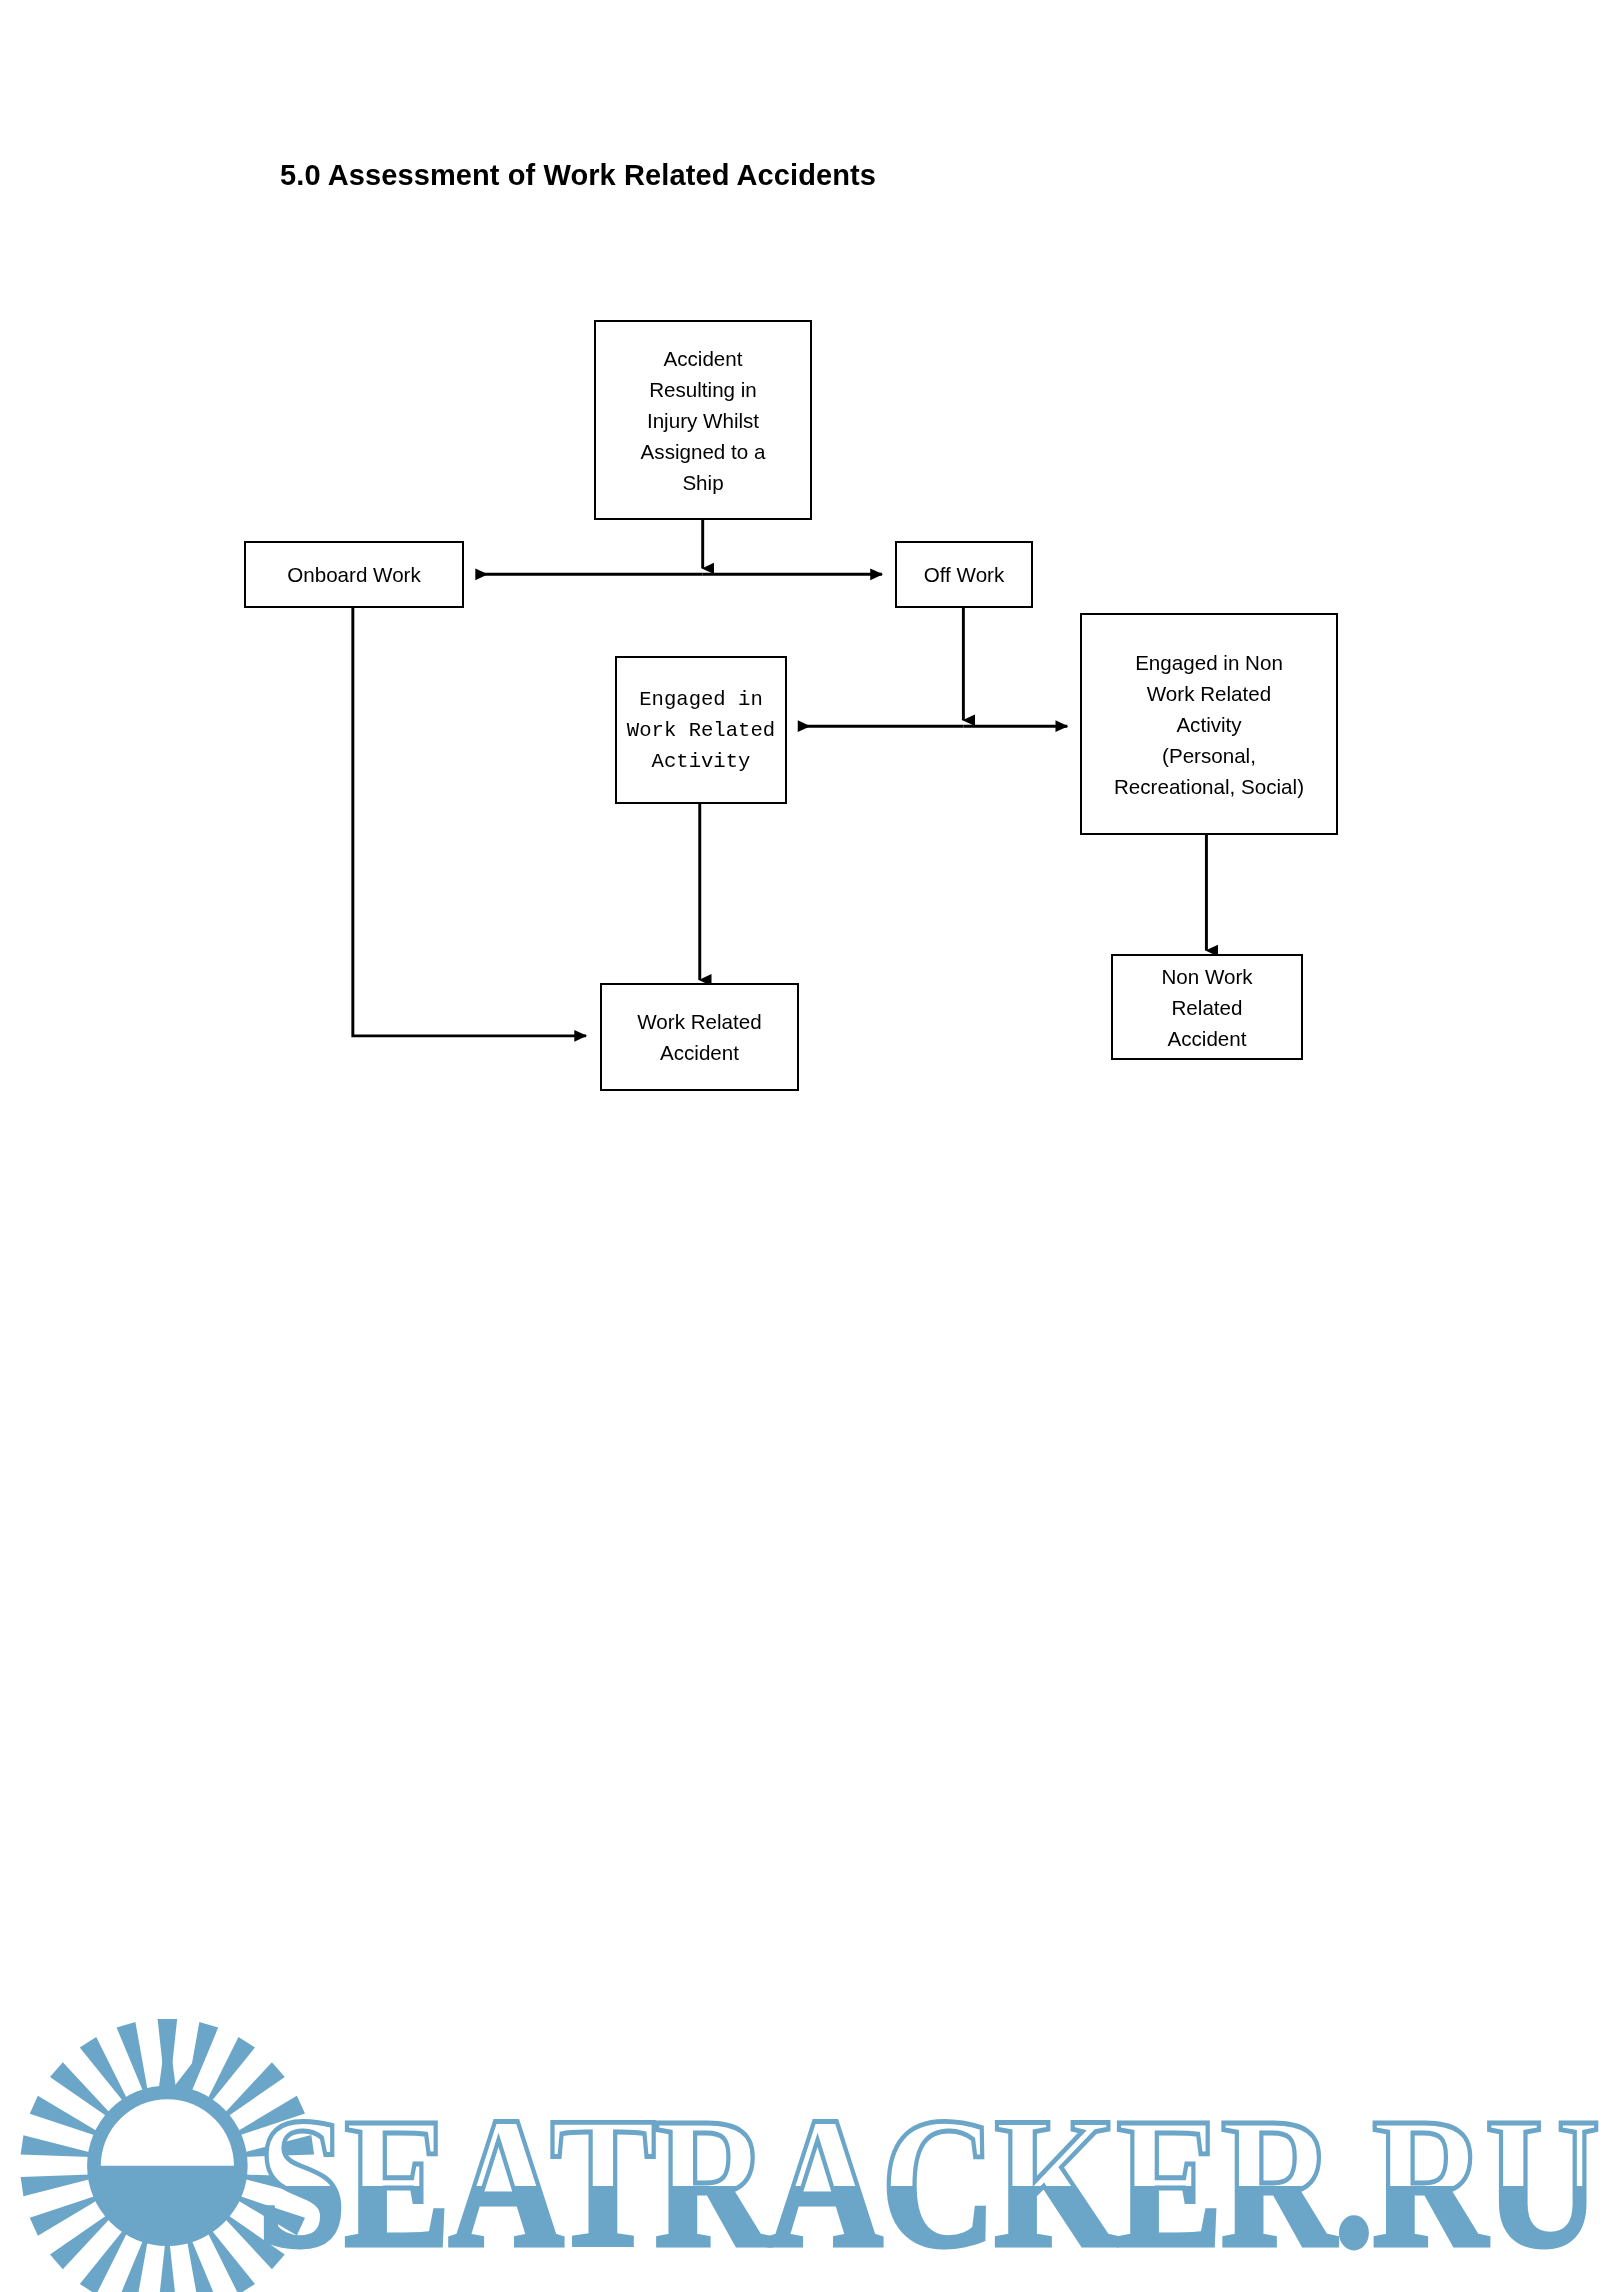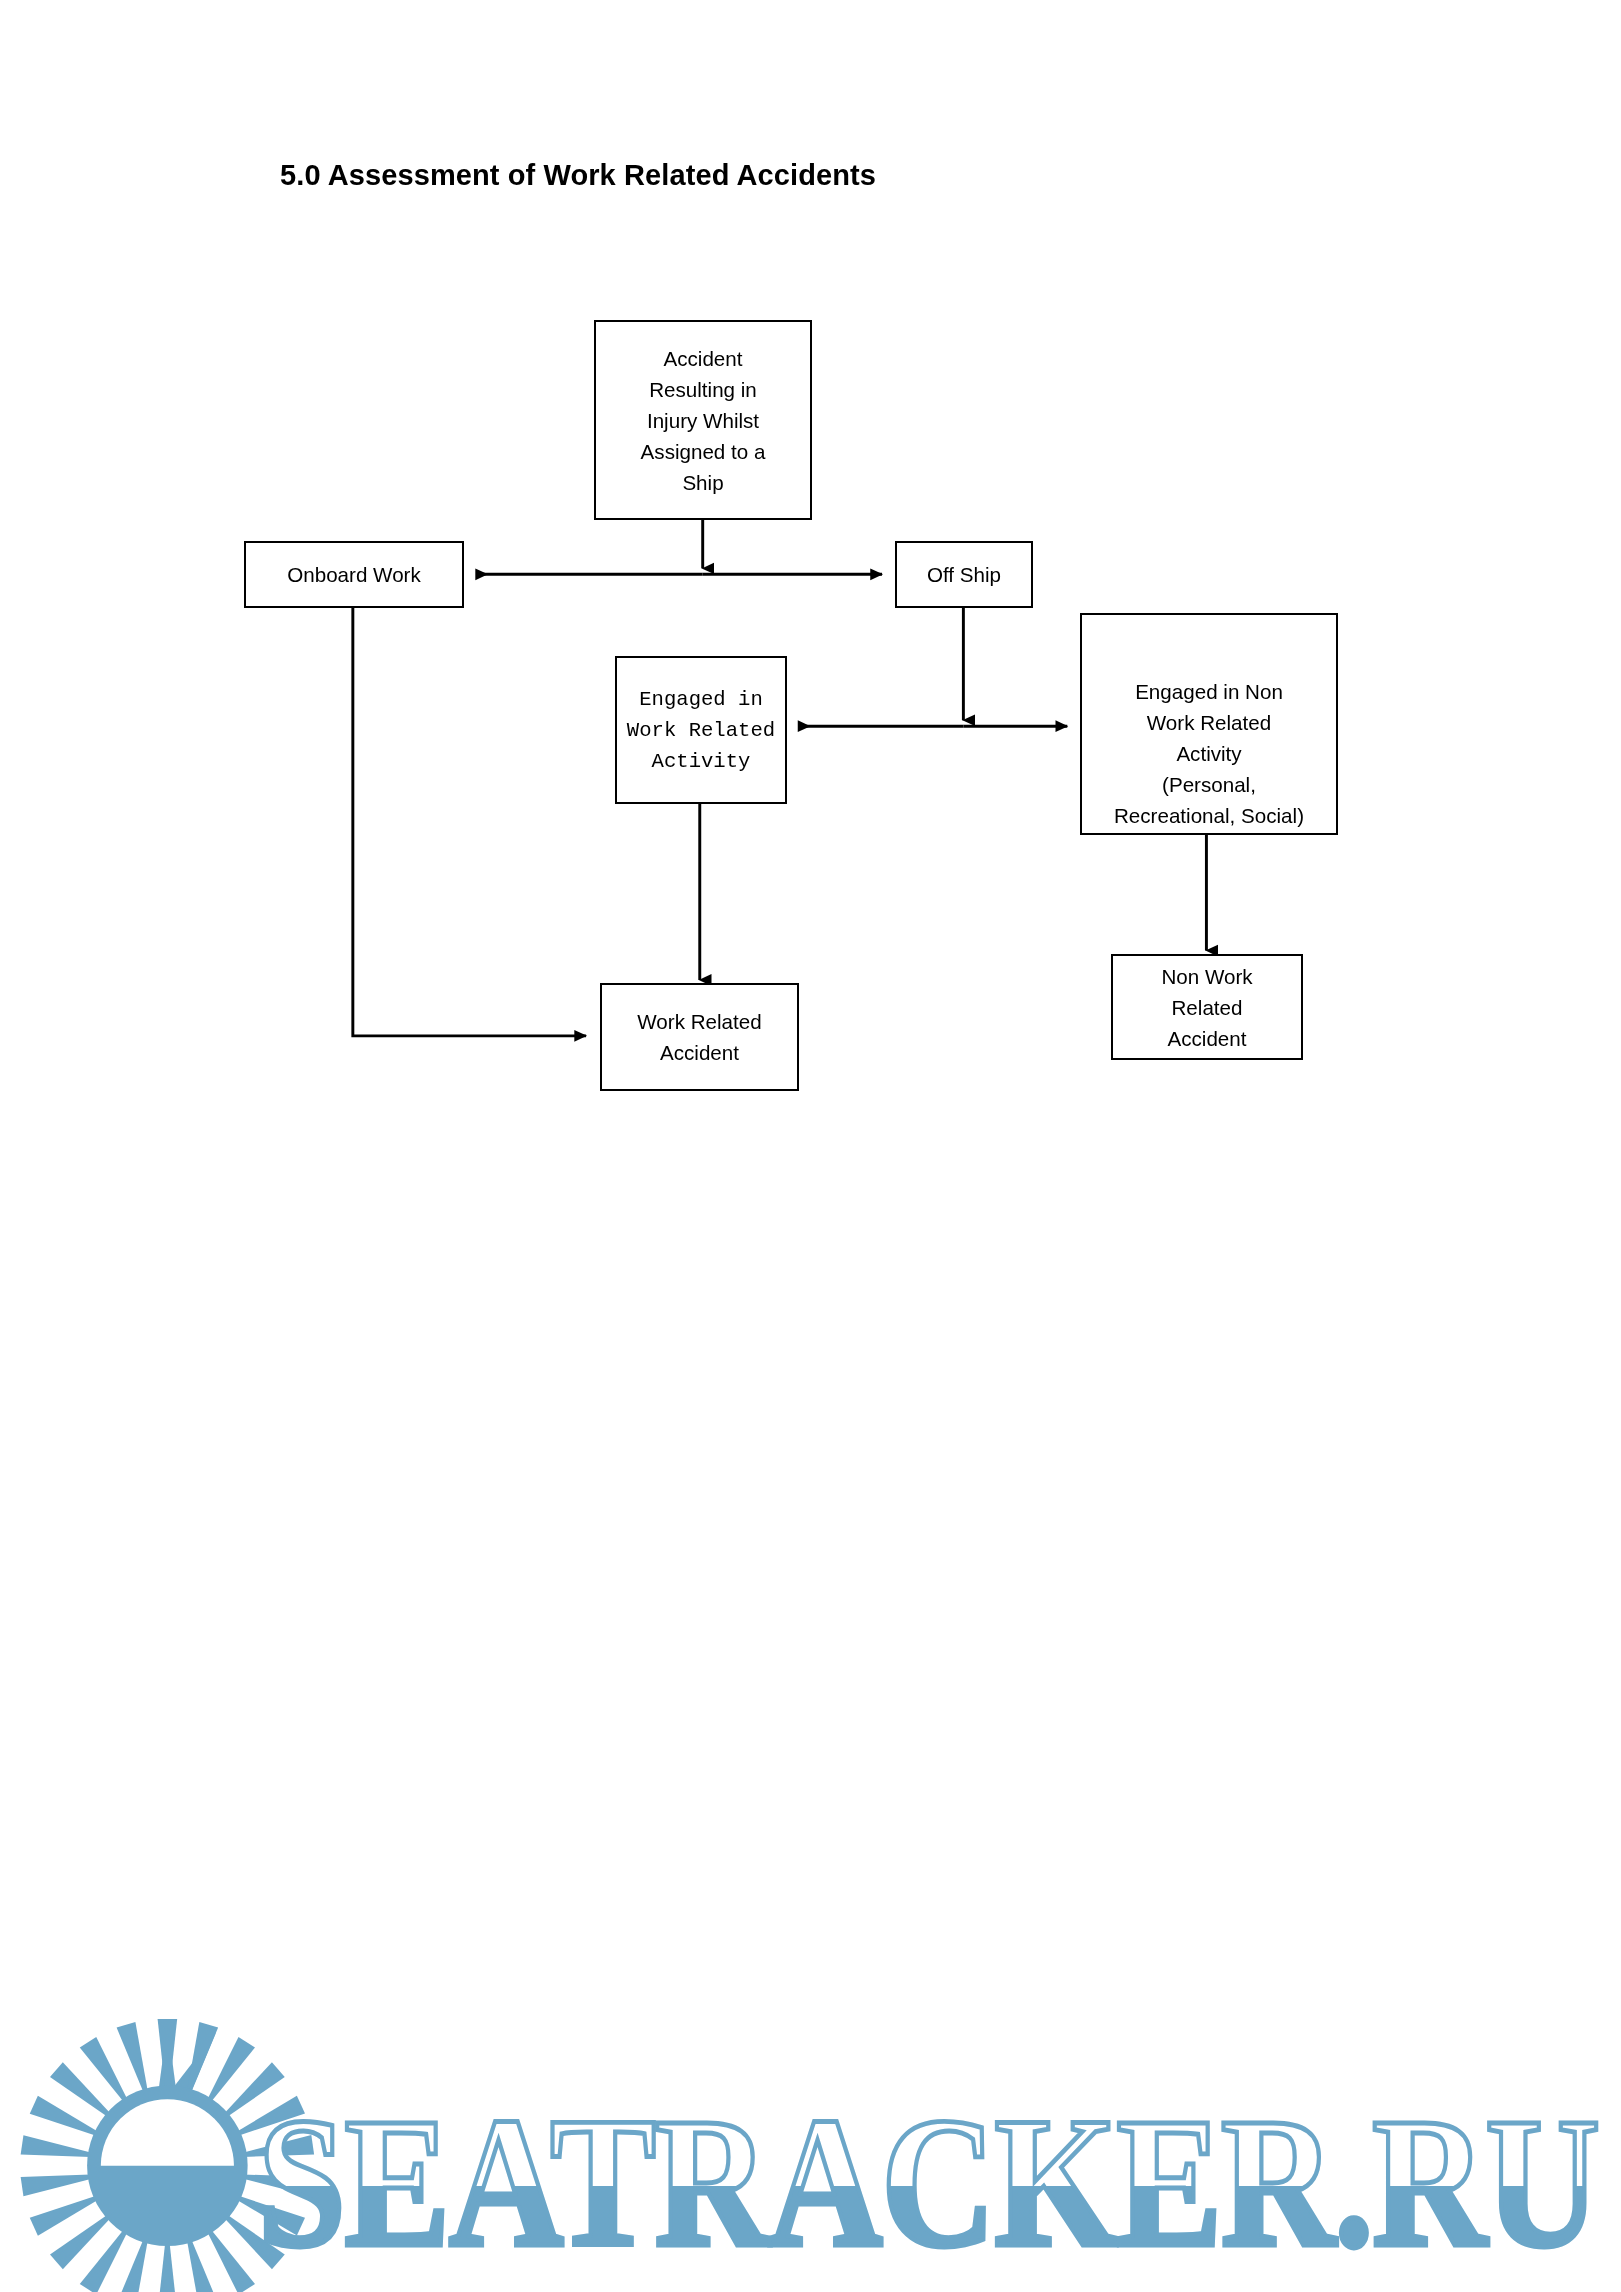--- a/index.html
+++ b/index.html
@@ -64,21 +64,21 @@
   .node .node-text {
     display: block;
     white-space: pre-line;
   }
 
   
   .n-accident      { left: 594px;  top: 320px;  width: 218px; height: 200px; }
   .n-onboard       { left: 244px;  top: 541px;  width: 220px; height: 67px;  }
   .n-offship       { left: 895px;  top: 541px;  width: 138px; height: 67px;  }
   .n-work-act      { left: 615px;  top: 656px;  width: 172px; height: 148px; font-family: Liberation Mono, monospace; }
-  .n-nonwork-act   { left: 1080px; top: 613px;  width: 258px; height: 222px; align-items: flex-end; }
+  .n-nonwork-act   { left: 1080px; top: 613px;  width: 258px; height: 222px; }
   .n-work-acc      { left: 600px;  top: 983px; width: 199px; height: 108px; }
   .n-nonwork-acc   { left: 1111px; top: 954px;  width: 192px; height: 106px; }
 
   
   .watermark {
     position: absolute;
     left: 0;
     top: 2014px;
     width: 1600px;
     height: 278px;
@@ -138,21 +138,21 @@
 Injury Whilst
 Assigned to a
 Ship</span>
     </div>
 
     <div class="node n-onboard">
       <span class="node-text">Onboard Work</span>
     </div>
 
     <div class="node n-offship">
-      <span class="node-text">Off Ship</span>
+      <span class="node-text">Off Work</span>
     </div>
 
     <div class="node n-work-act">
       <span class="node-text">Engaged in
 Work Related
 Activity</span>
     </div>
 
     <div class="node n-nonwork-act">
       <span class="node-text">Engaged in Non

